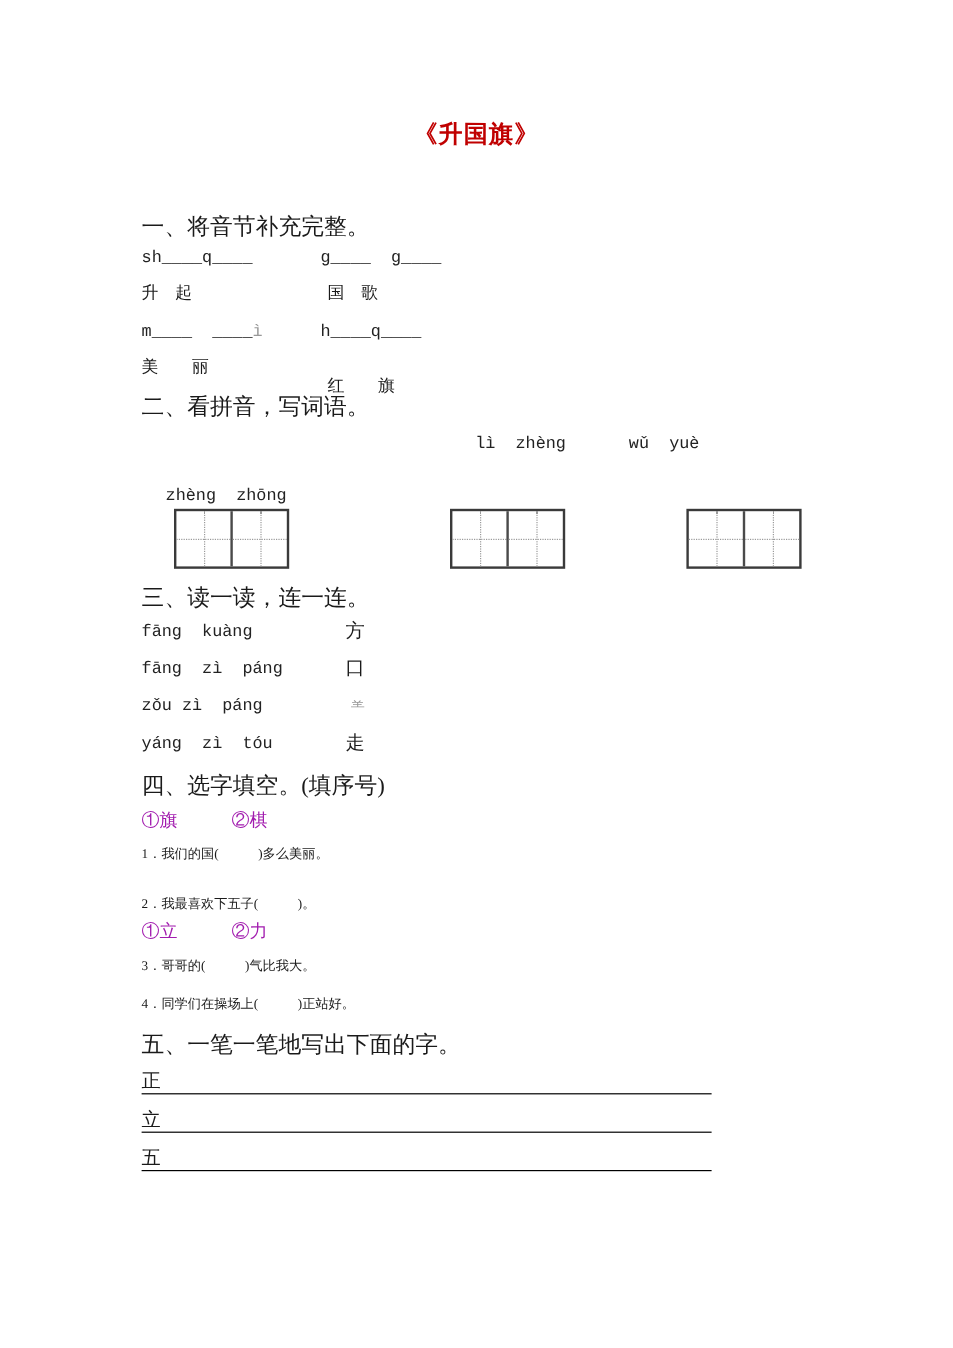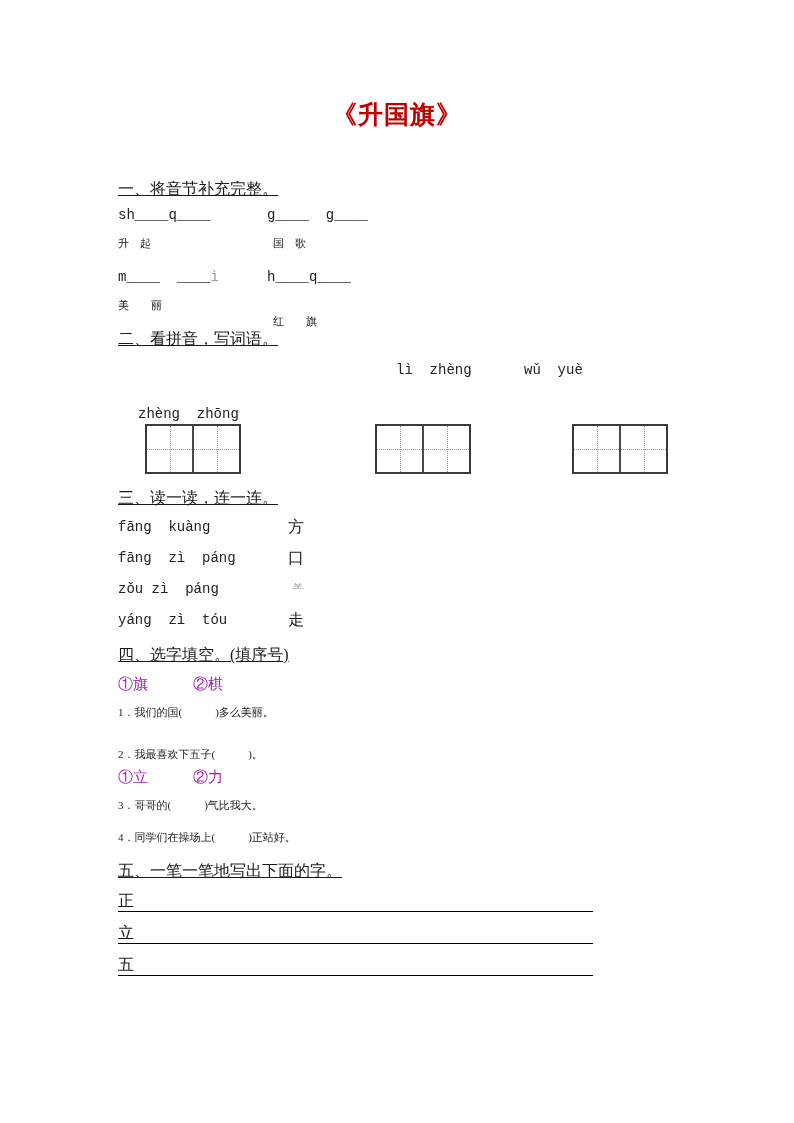--- a/index.html
+++ b/index.html
@@ -4,28 +4,28 @@
 <style>
   html,body{margin:0;padding:0;}
   body{
     width:794px;height:1123px;position:relative;background:#ffffff;
     font-family:"Liberation Serif","DejaVu Serif",serif;
     color:#1a1a1a;overflow:hidden;
   }
   .abs{position:absolute;white-space:pre;line-height:1.2;}
   .title{
     top:100px;left:0;width:794px;text-align:center;
-    font-size:25px;font-weight:bold;color:#c00000;letter-spacing:1px;
+    font-size:20px;font-weight:bold;color:#c00000;letter-spacing:1px;
   }
-  .heading{font-size:16px;text-decoration:underline;}
+  .heading{font-size:19px;}
   .pinyin{
     font-family:"Liberation Mono","DejaVu Sans Mono",monospace;
     font-size:14px;color:#222222;
   }
-  .hanzi{font-size:11px;}
+  .hanzi{font-size:14px;}
   .hint{color:#999999;}
   .item{font-size:11px;}
   .choices{font-size:15px;color:#a21caf;}
   .match-char{font-size:16px;}
   .match-char.small{font-size:12px;color:#999999;}
   
   .tzgrid{
     position:absolute;width:96px;height:50px;
     border:2px solid #3a3a3a;display:flex;box-sizing:border-box;
   }

